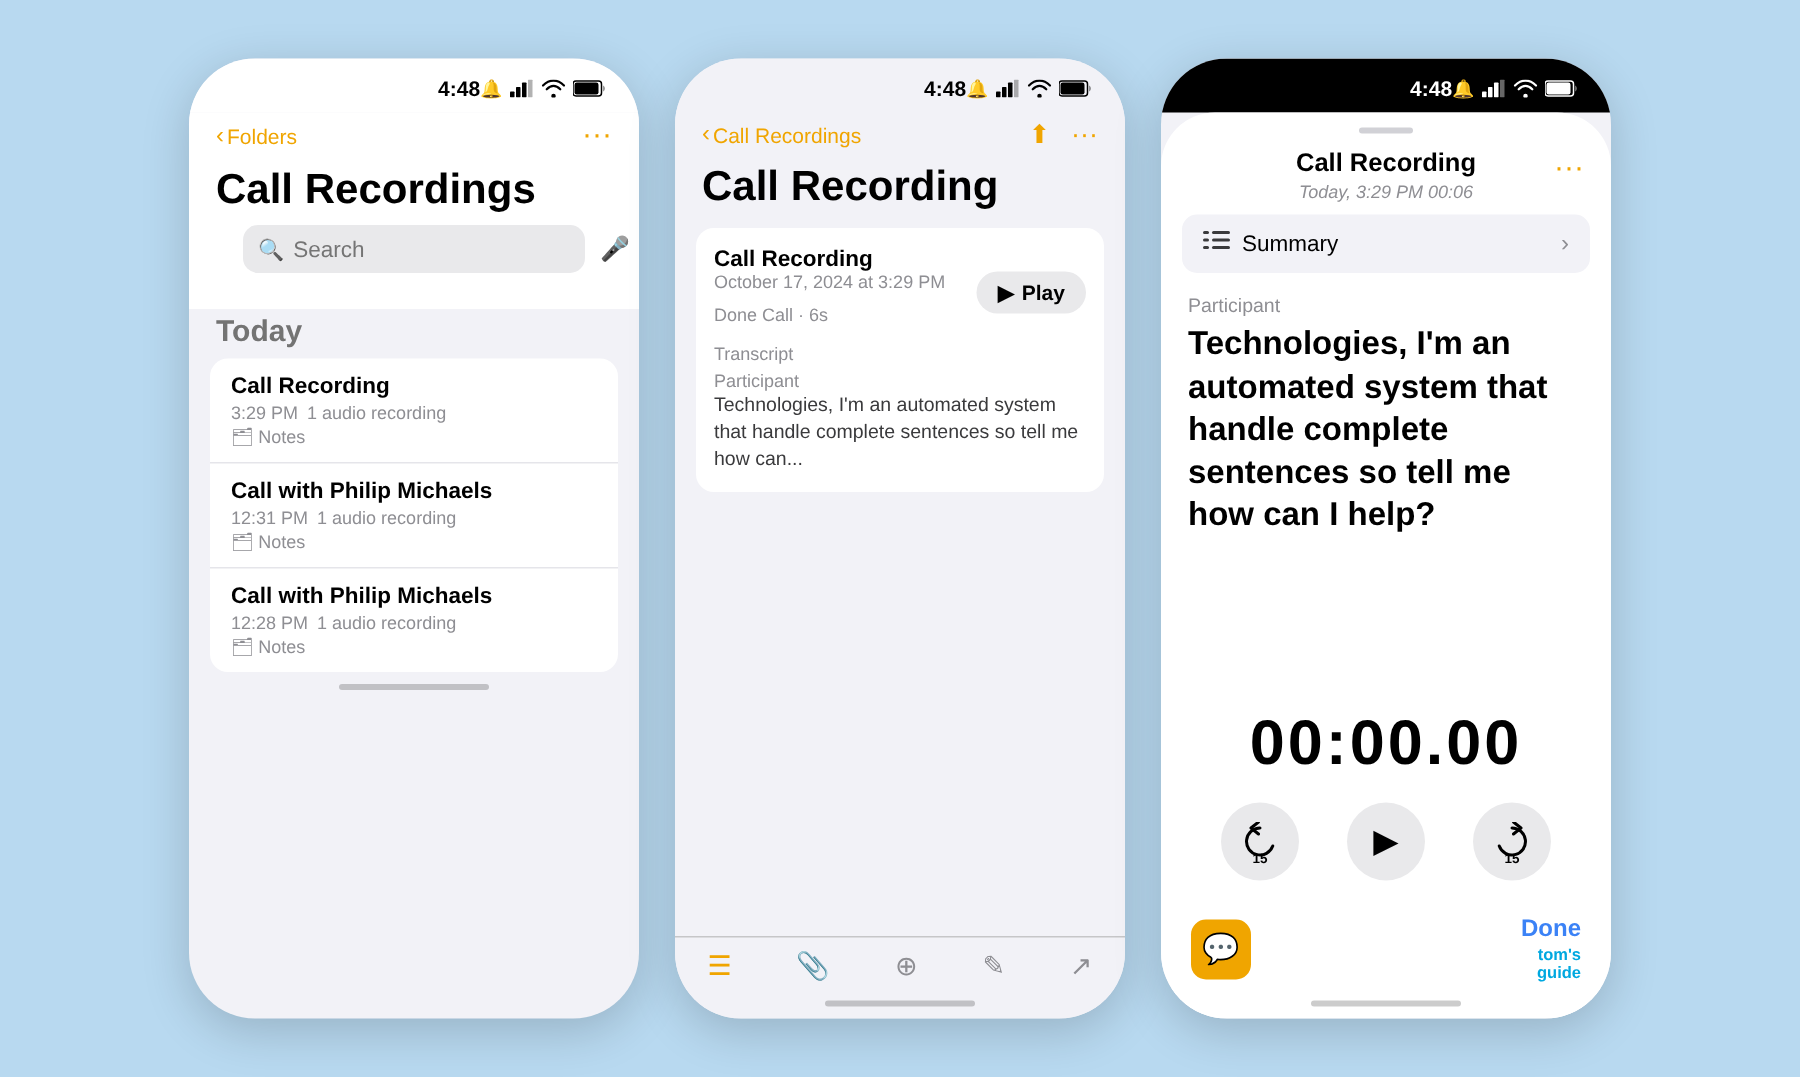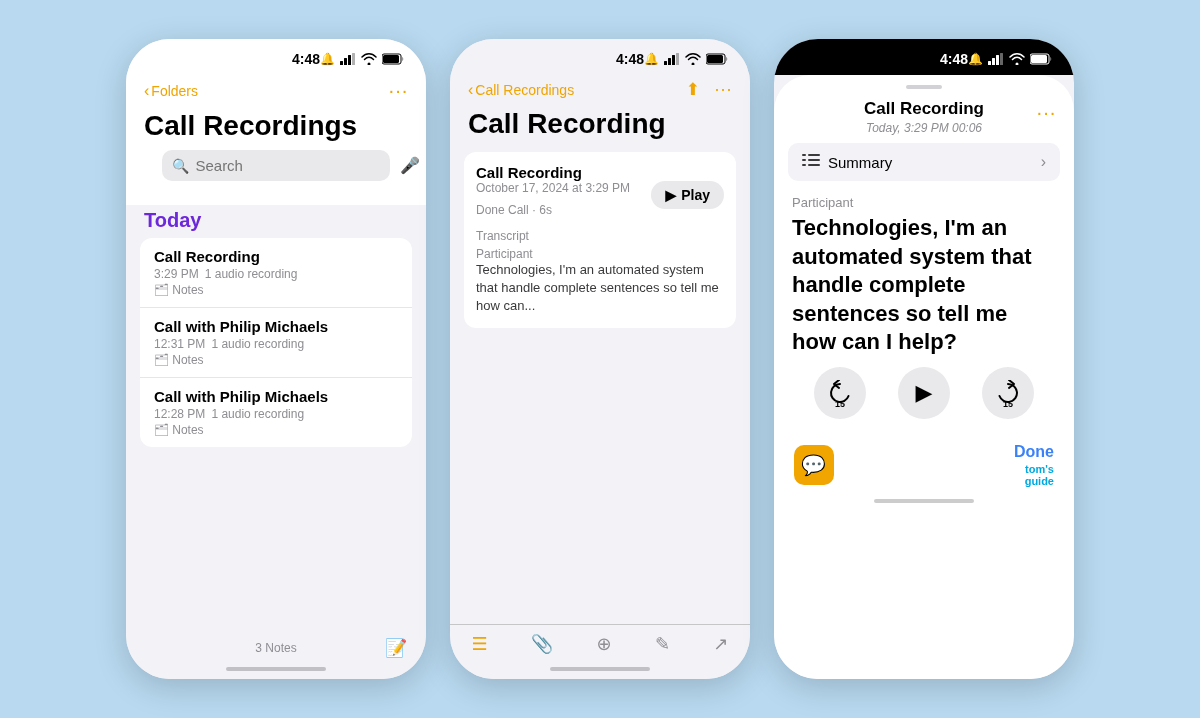--- a/index.html
+++ b/index.html
@@ -80,21 +80,21 @@
       border: none;
       background: transparent;
       font-size: 15px;
       color: #8e8e93;
       outline: none;
       flex: 1;
     }
     .section-header {
       font-size: 20px;
       font-weight: 700;
-      color: #6d28d9;
+      color: #737373;
       padding: 4px 18px 6px;
       background: #f2f2f7;
     }
     .list-card {
       background: white;
       margin: 0 14px;
       border-radius: 12px;
       overflow: hidden;
     }
     .list-item {
@@ -376,24 +376,20 @@
         <span>12:28 PM</span>
         <span>1 audio recording</span>
       </div>
       <div class="list-item-folder">
         <span>🗂</span>
         <span>Notes</span>
       </div>
     </div>
   </div>
 
-  <div class="phone1-footer" style="margin-top:auto; padding:10px 18px 4px; background:#f2f2f7;">
-    <span class="notes-count">3 Notes</span>
-    <span class="compose-btn">📝</span>
-  </div>
   <div class="home-indicator" style="background:#f2f2f7; height:20px; display:flex; align-items:center; justify-content:center;">
     <div class="home-bar"></div>
   </div>
 </div>
 
 <div class="phone-frame phone2">
 
   <div class="status-bar" style="background:#f2f2f7;">
     <span class="status-time">4:48</span>
     <div class="status-icons">
@@ -514,20 +510,23 @@
         <span class="summary-label">Summary</span>
       </div>
       <span class="summary-chevron">›</span>
     </div>
 
     <div class="participant-section">
       <div class="participant-tag">Participant</div>
       <div class="participant-text">Technologies, I'm an automated system that handle complete sentences so tell me how can I help?</div>
     </div>
 
+    <div class="timer-display">
+      <div class="timer-text">00:00.00</div>
+    </div>
 
     <div class="controls-row">
       <button class="ctrl-btn" style="background:#e9e9eb; width:52px; height:52px; border-radius:50%; border:none; display:flex; align-items:center; justify-content:center; position:relative; font-size:22px; cursor:pointer;">
         <span style="font-size:20px; display:flex; flex-direction:column; align-items:center;">
           <span style="font-size:9px; font-weight:700; position:absolute; bottom:10px;">15</span>
           <svg width="26" height="26" viewBox="0 0 26 26" fill="none">
             <path d="M13 4a9 9 0 1 0 8.5 12" stroke="#000" stroke-width="2" stroke-linecap="round"></path>
             <path d="M8 8l5-4-5-4" stroke="#000" stroke-width="2" stroke-linecap="round" stroke-linejoin="round" transform="rotate(180 10 4)"></path>
           </svg>
         </span>

